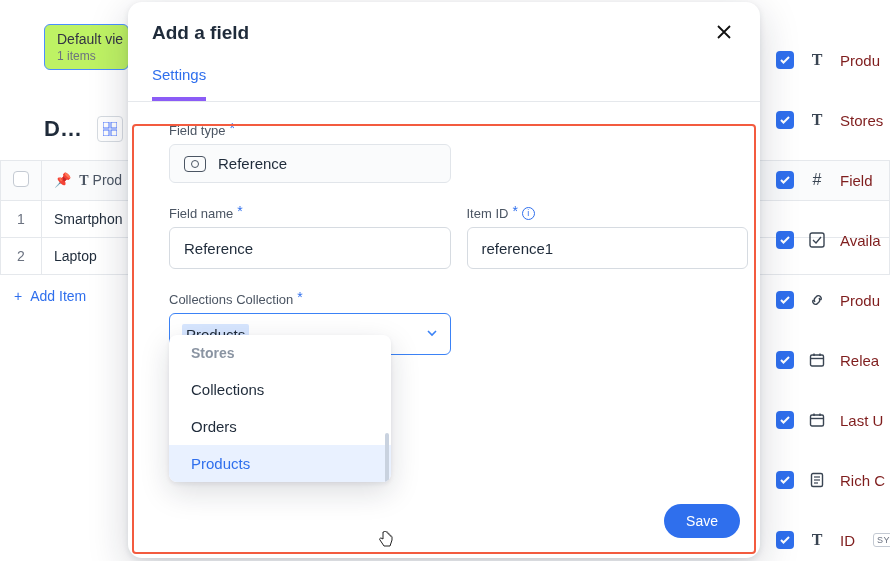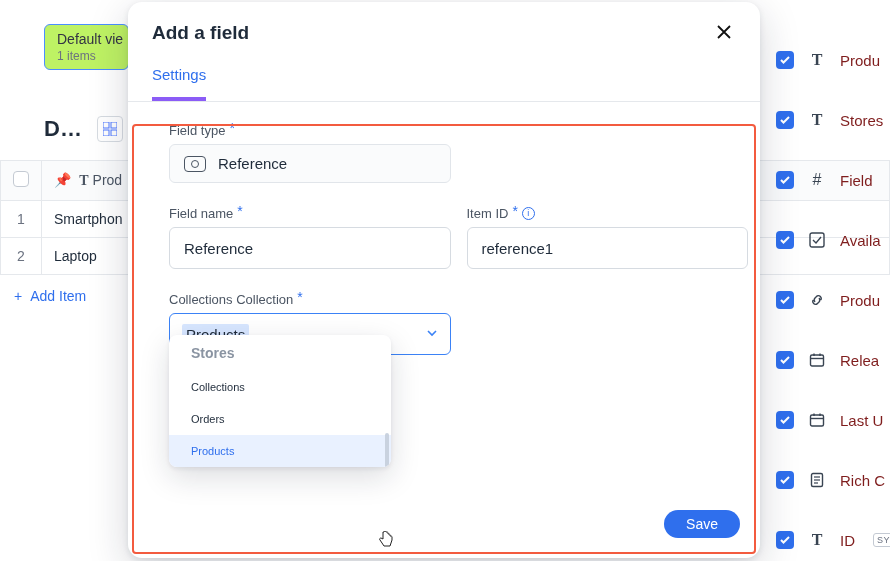--- a/index.html
+++ b/index.html
@@ -142,33 +142,33 @@
   .dropdown .val { background:#d7e6ff; padding:2px 4px; border-radius:2px; font-size:15px; }
   .chev { color:#3b82f6; }
   .dropdown-menu {
     position:absolute; top:44px; left:0; width:222px;
     background:#fff; border-radius:8px;
     box-shadow: 0 10px 30px rgba(20,30,50,0.15), 0 2px 4px rgba(20,30,50,0.08);
     overflow:hidden;
     z-index:5;
   }
   .dd-group { padding:10px 22px; font-size:14px; color:#8a94a2; font-weight:600; }
-  .dd-item { padding:10px 22px; font-size:11px; color:#1f2b3a; cursor:pointer; }
+  .dd-item { padding:10px 22px; font-size:15px; color:#1f2b3a; cursor:pointer; }
   .dd-item.selected { background:#e9f1ff; color:#2f6fed; }
   .dd-scroll-ind {
     position:absolute; right:2px; top:98px; width:4px; height:62px; background:#c9d2df; border-radius:2px;
   }
   .cursor-hand {
     position:absolute; width:16px; height:18px;
     pointer-events:none;
   }
   .save-btn {
     position:absolute; right:20px; bottom:20px;
     background:#2f6fed; color:#fff; border:none; border-radius:20px;
-    height:28px; padding:0 22px; font-size:14px; font-weight:500; cursor:pointer;
+    height:34px; padding:0 22px; font-size:14px; font-weight:500; cursor:pointer;
   }
   .ghost-input {
     position:absolute; left:168px; top:452px;
     width:566px; height:42px;
     border:1px solid #d6dbe1; border-radius:6px;
     background:#fff;
   }
 </style>
 </head>
 <body>

